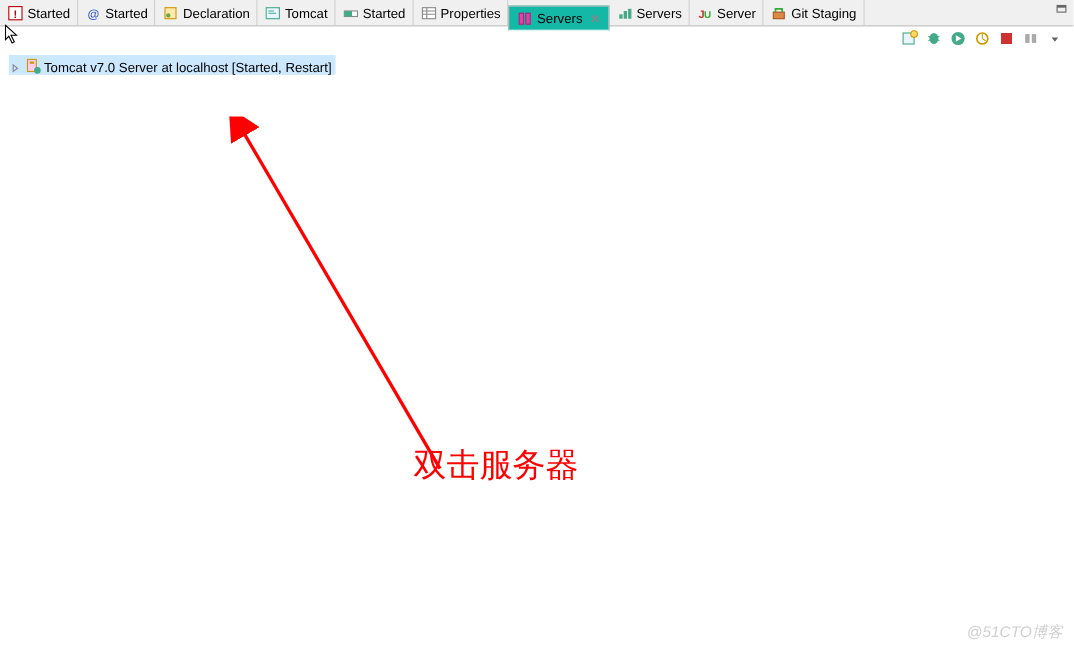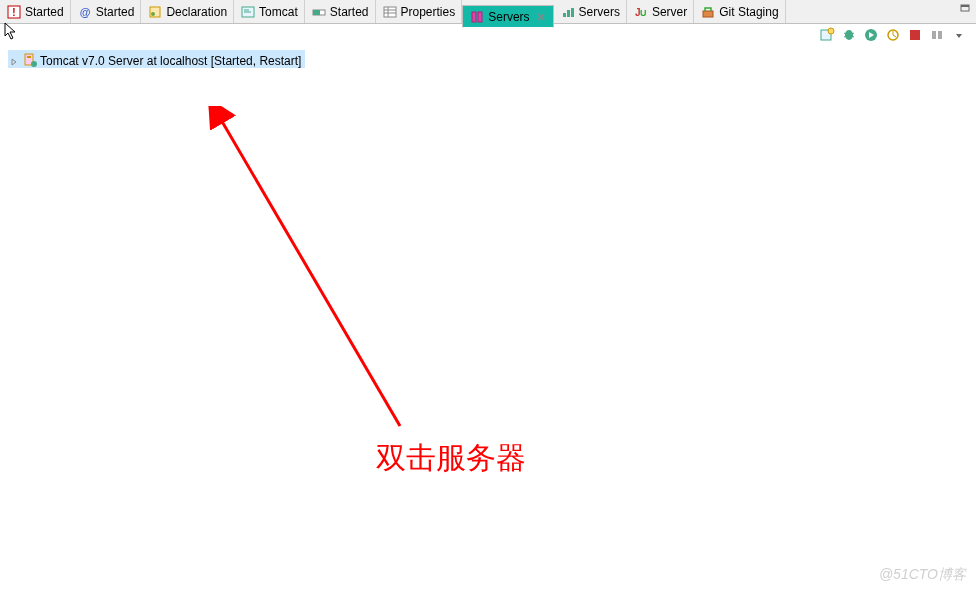--- a/index.html
+++ b/index.html
@@ -113,21 +113,21 @@
     .server-icon {
       width: 16px;
       height: 16px;
       display: inline-flex;
       align-items: center;
       justify-content: center;
     }
     .annotation-text {
       position: absolute;
       left: 376px;
-      top: 392px;
+      top: 357px;
       font-family: "SimSun", "Microsoft YaHei", serif;
       font-size: 30px;
       color: #ff0000;
       font-weight: normal;
     }
     .arrow-svg {
       position: absolute;
       left: 200px;
       top: 60px;
       pointer-events: none;

